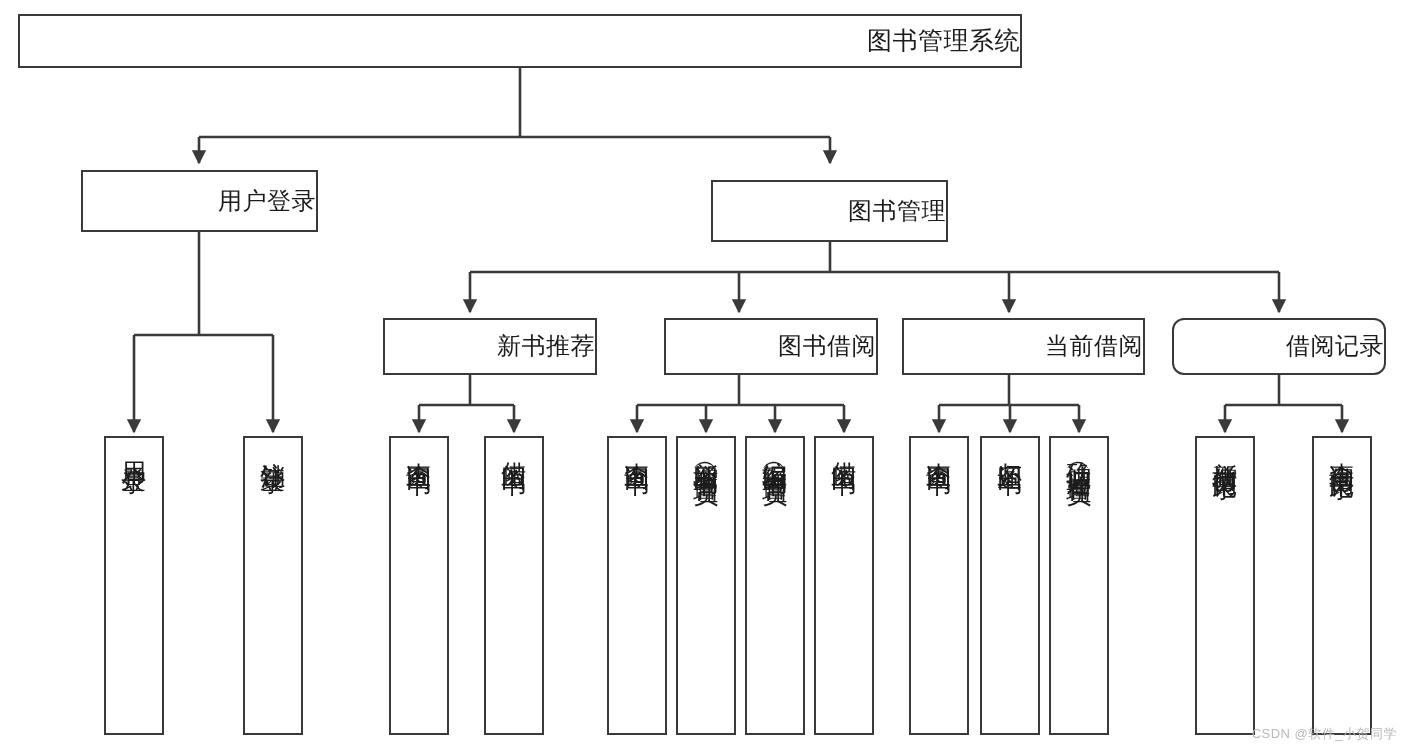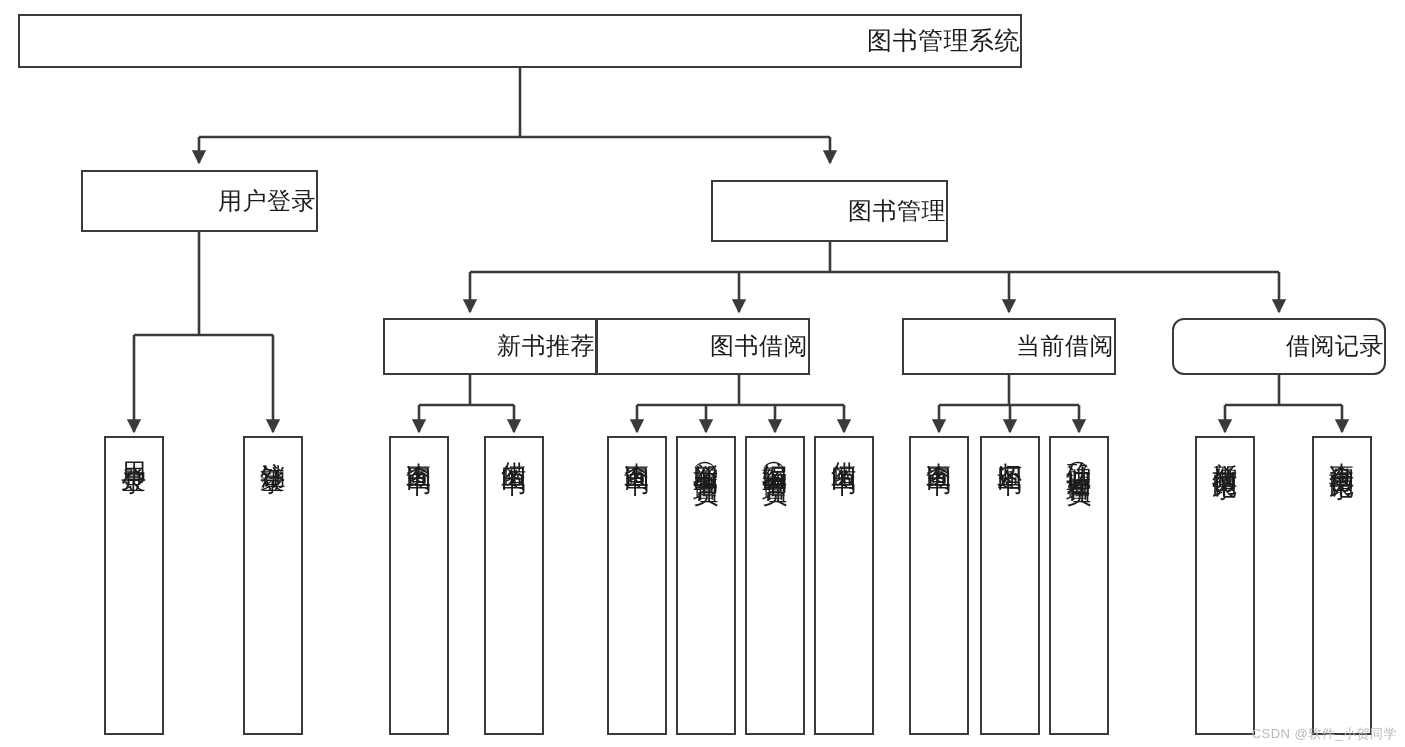--- a/index.html
+++ b/index.html
@@ -135,24 +135,24 @@
   <div class="node horiz" style="left:81px; top:170px; width:237px; height:62px;">
     <span class="node-label">用户登录</span>
   </div>
   <div class="node horiz" style="left:711px; top:180px; width:237px; height:62px;">
     <span class="node-label">图书管理</span>
   </div>
 
   <div class="node horiz" style="left:363px; top:318px; width:214px; height:57px;margin-left:20px;">
     <span class="node-label">新书推荐</span>
   </div>
-  <div class="node horiz" style="left:596px; top:318px; width:214px; height:57px;">
+  <div class="node horiz" style="left:664px; top:318px; width:214px; height:57px;">
     <span class="node-label">图书借阅</span>
   </div>
-  <div class="node horiz" style="left:902px; top:318px; width:214px; height:57px;">
+  <div class="node horiz" style="left:902px; top:318px; width:243px; height:57px;">
     <span class="node-label">当前借阅</span>
   </div>
   <div class="node horiz" style="left:1172px; top:318px; width:214px; height:57px;border-radius:12px;">
     <span class="node-label">借阅记录</span>
   </div>
 
   <div class="node vert" style="left:104px; top:436px; width:60px; height:299px;">
     <span class="node-label">用户登录</span>
   </div>
   <div class="node vert" style="left:243px; top:436px; width:60px; height:299px;">

